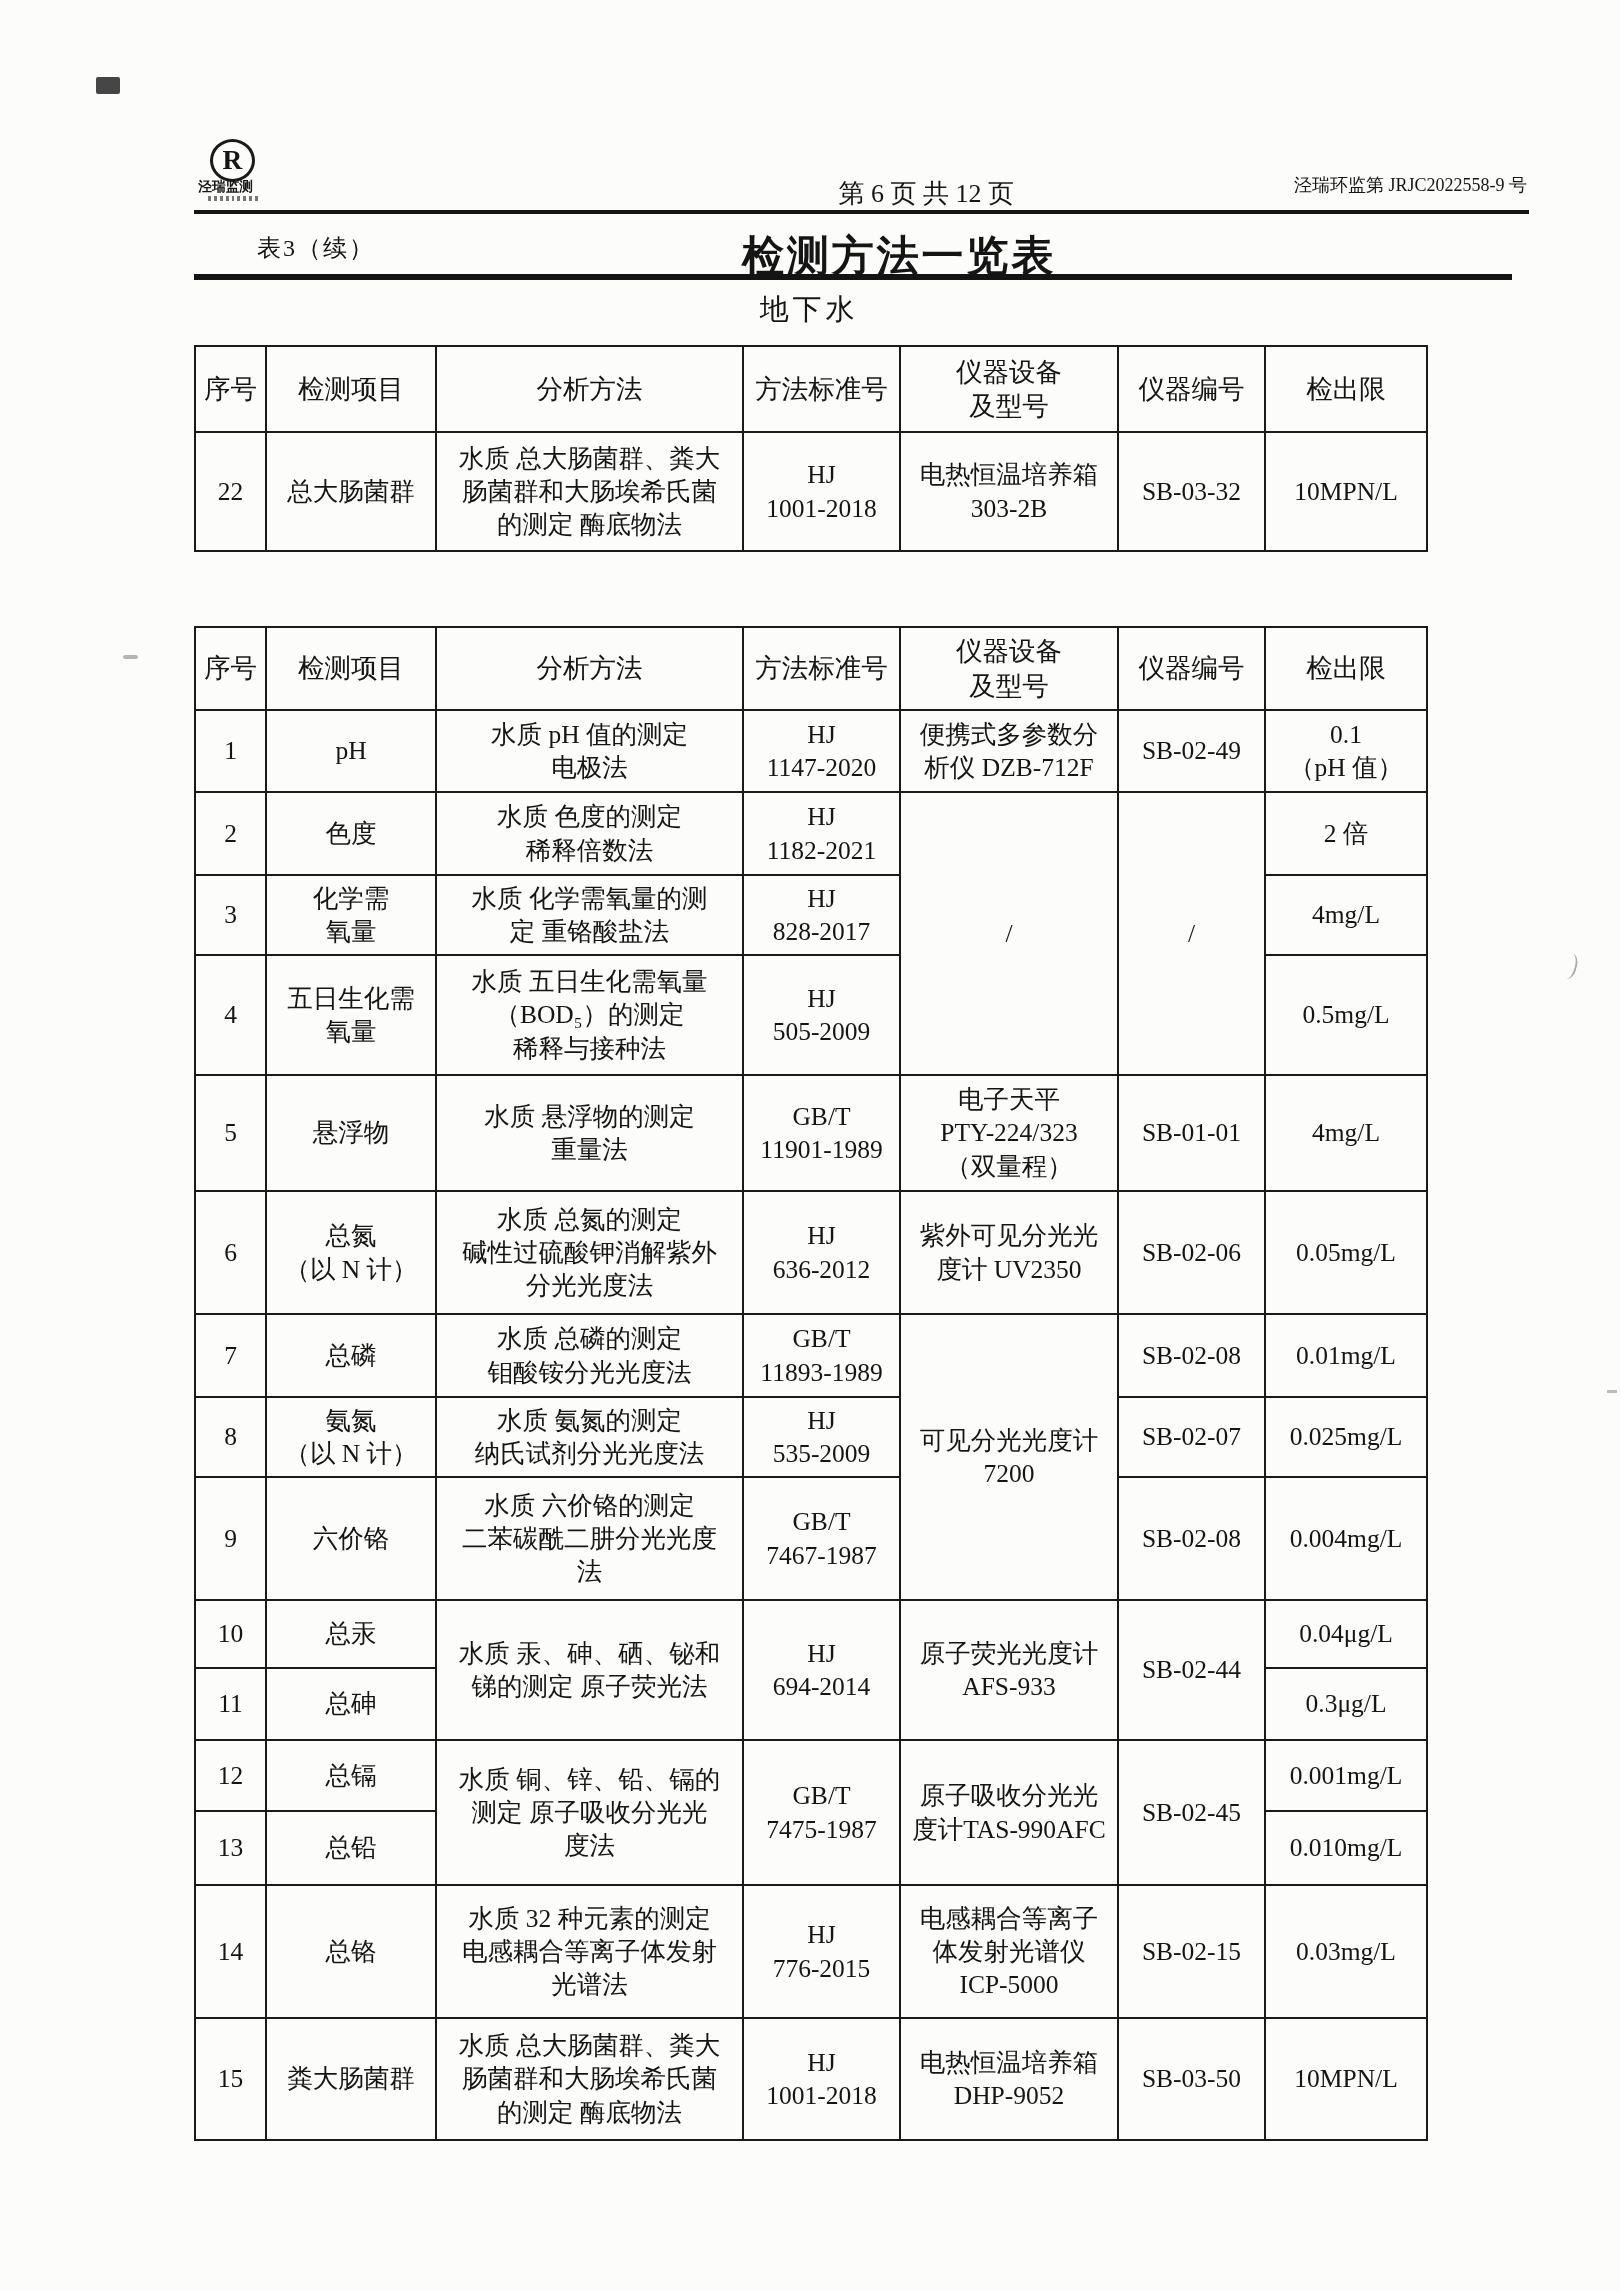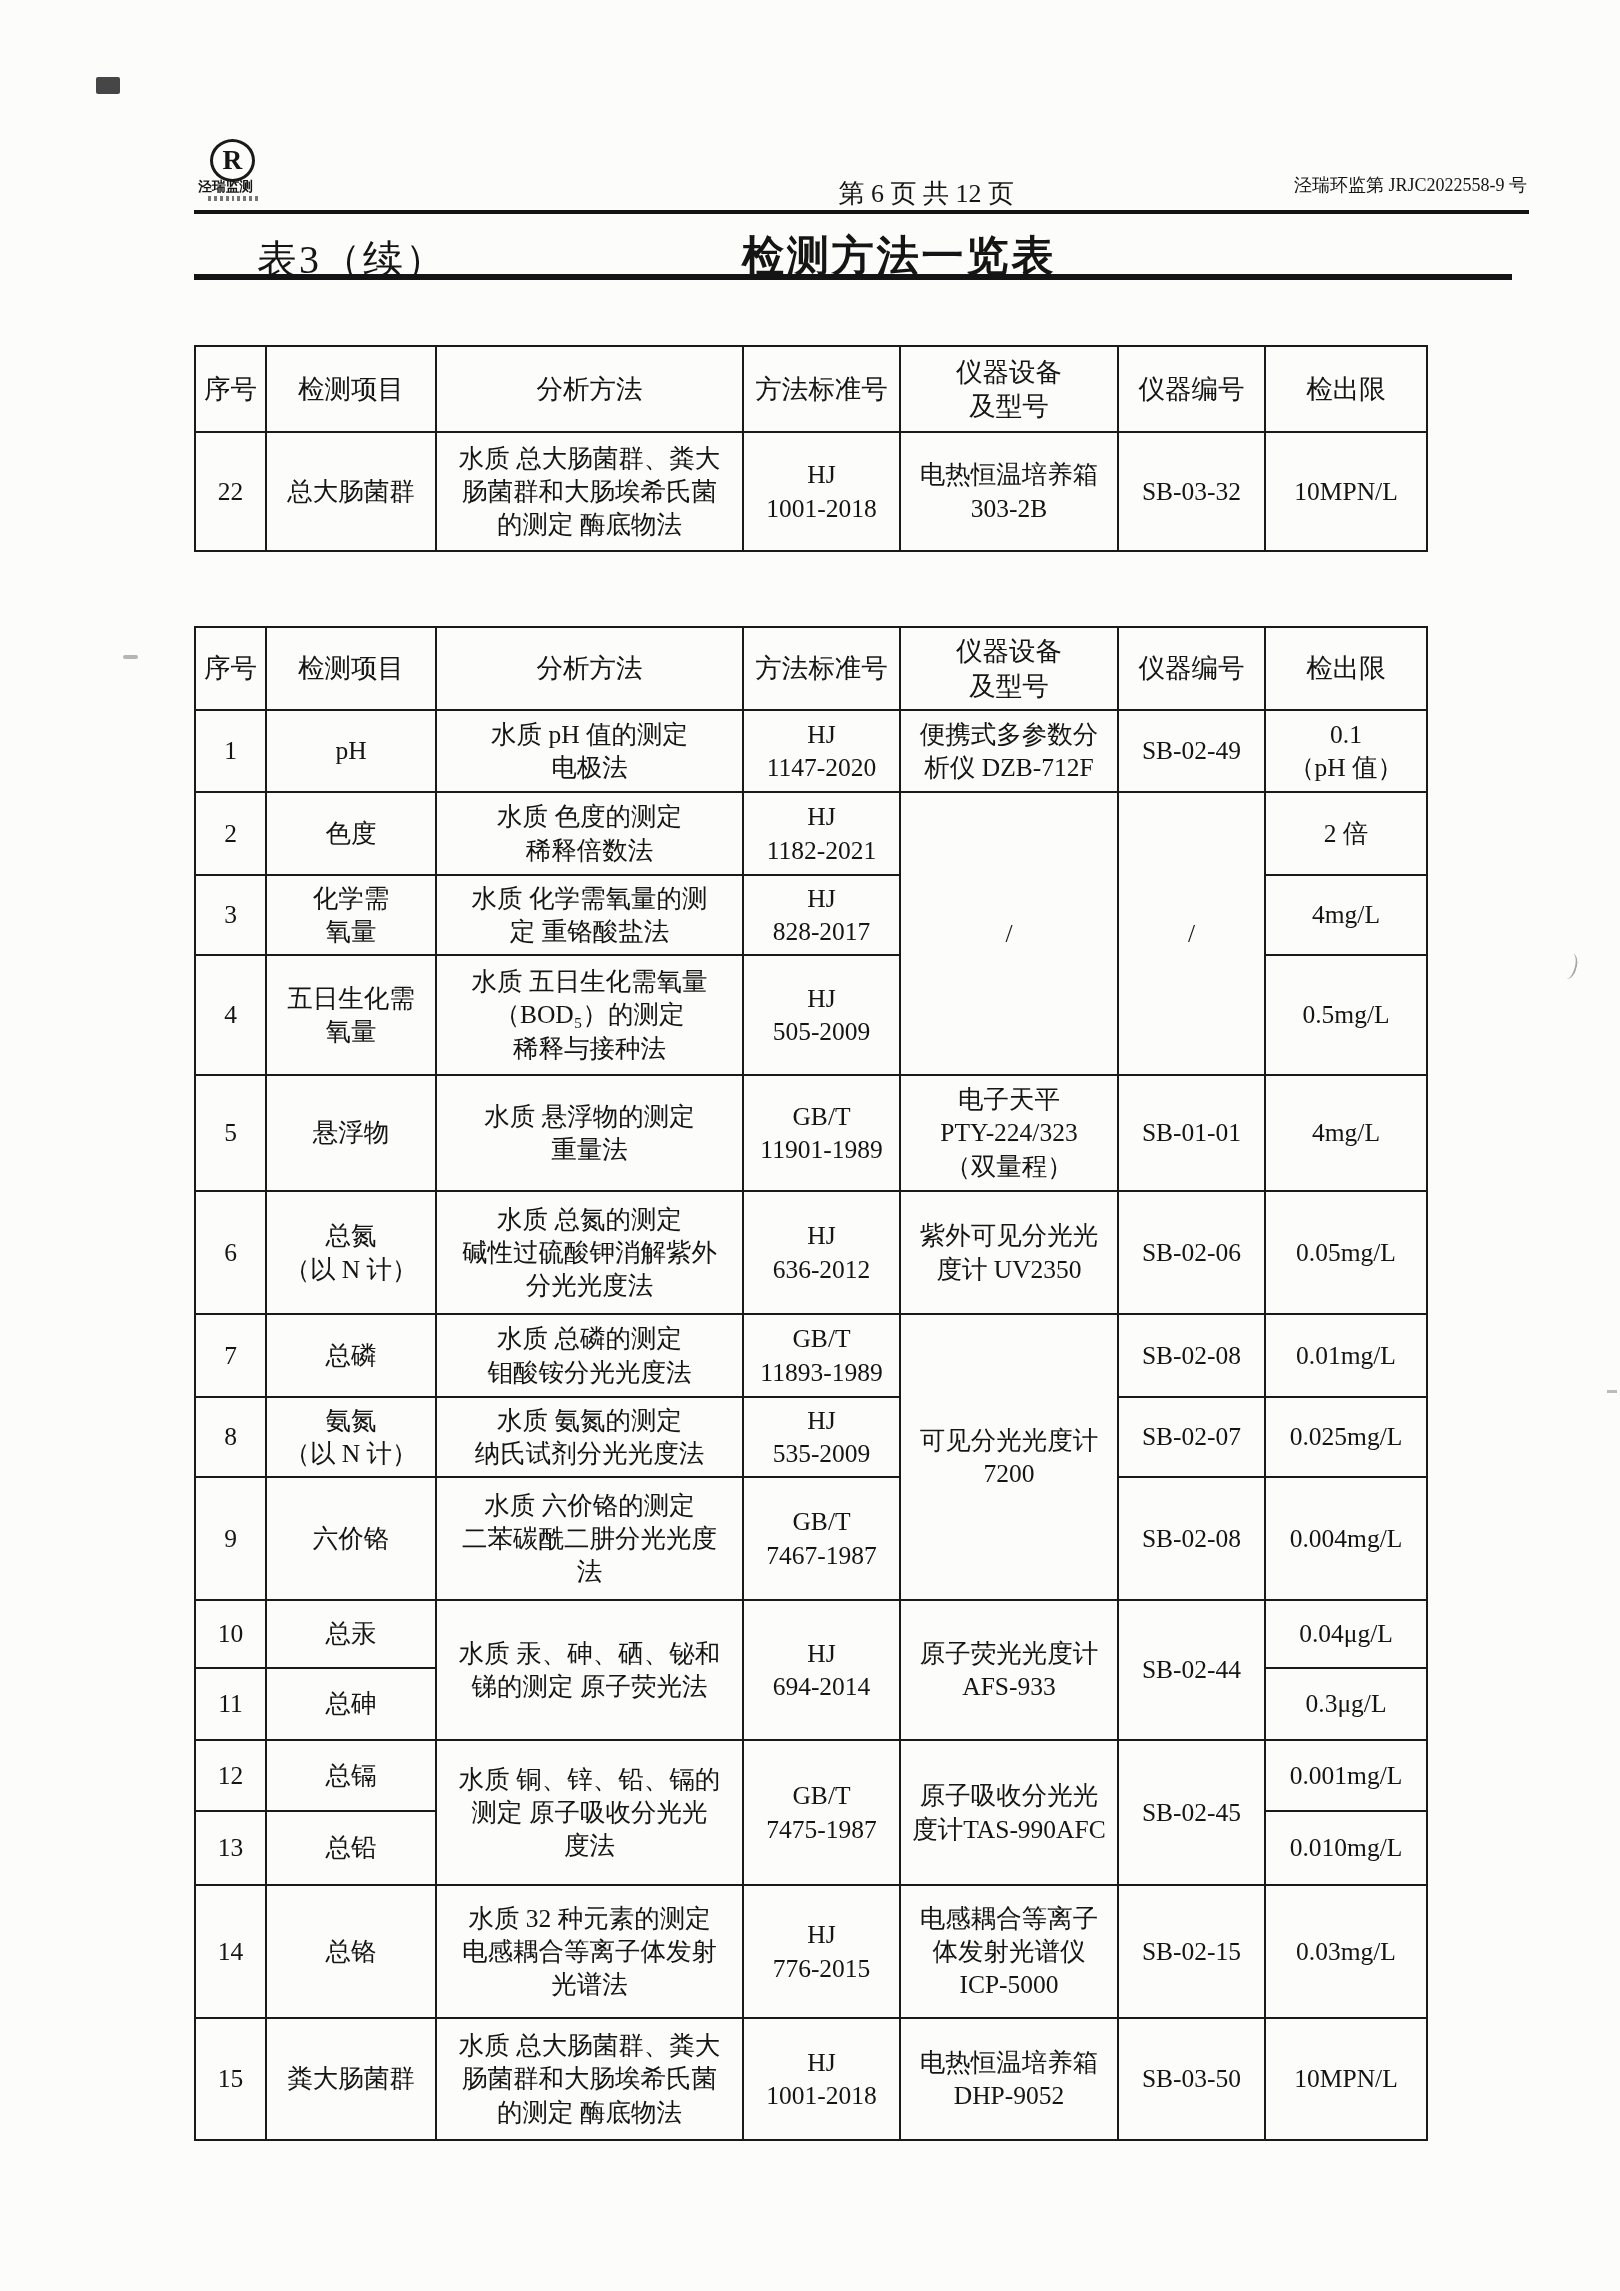--- a/index.html
+++ b/index.html
@@ -33,21 +33,21 @@
     font-size:26px;
   }
   .doc-no{
     position:absolute;right:93px;top:173px;font-size:18px;white-space:nowrap;
   }
   .header-rule{
     position:absolute;left:194px;top:210px;width:1335px;height:3.9px;background:#141414;
   }
   
   .title-left{
-    position:absolute;left:257px;top:232px;font-size:40px;letter-spacing:2px;
+    position:absolute;left:257px;top:232px;font-size:24px;letter-spacing:2px;
   }
   .title-main{
     position:absolute;left:742px;top:228px;font-size:42px;font-weight:bold;
     font-family:"Liberation Sans","DejaVu Sans",sans-serif;letter-spacing:2.9px;
   }
   .title-rule{
     position:absolute;left:194px;top:274px;width:1318px;height:5.9px;background:#141414;
   }
   
   .caption{
@@ -95,20 +95,21 @@
   <div class="logo-sub"></div>
 
   <div class="page-info">第 6 页 共 12 页</div>
   <div class="doc-no">泾瑞环监第 JRJC2022558-9 号</div>
   <div class="header-rule"></div>
 
   <div class="title-left">表3（续）</div>
   <div class="title-main">检测方法一览表</div>
   <div class="title-rule"></div>
 
+  <div class="caption groundwater">地下水</div>
   <table class="method-table" id="table-groundwater">
       <colgroup>
         <col style="width: 71px;">
         <col style="width: 170px;">
         <col style="width: 307px;">
         <col style="width: 157px;">
         <col style="width: 218px;">
         <col style="width: 147px;">
         <col style="width: 162px;">
       </colgroup>

